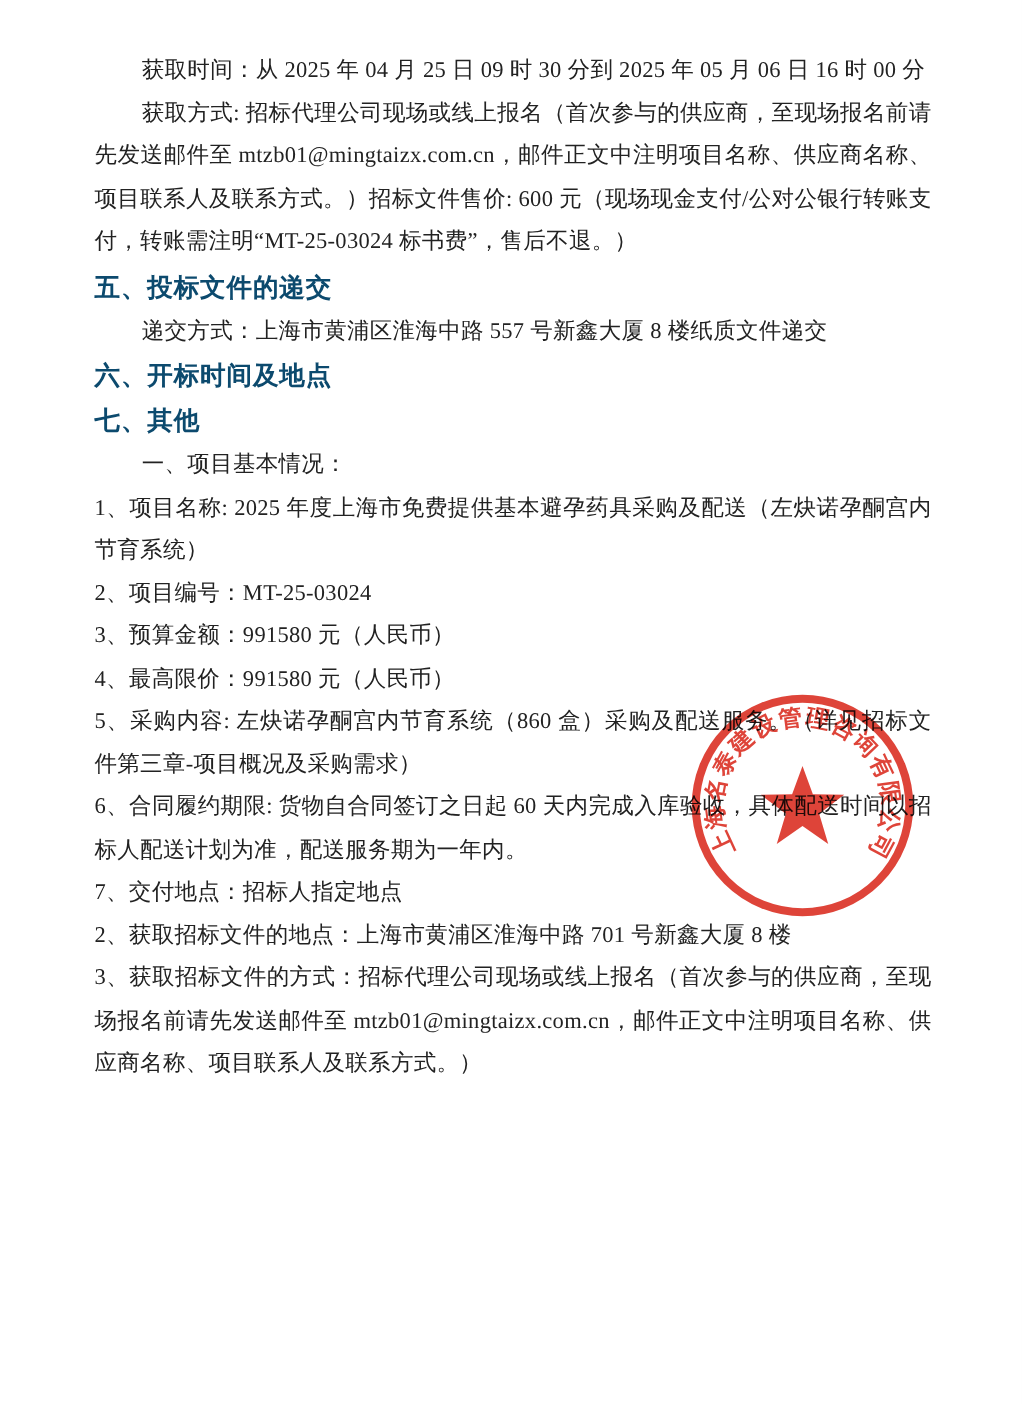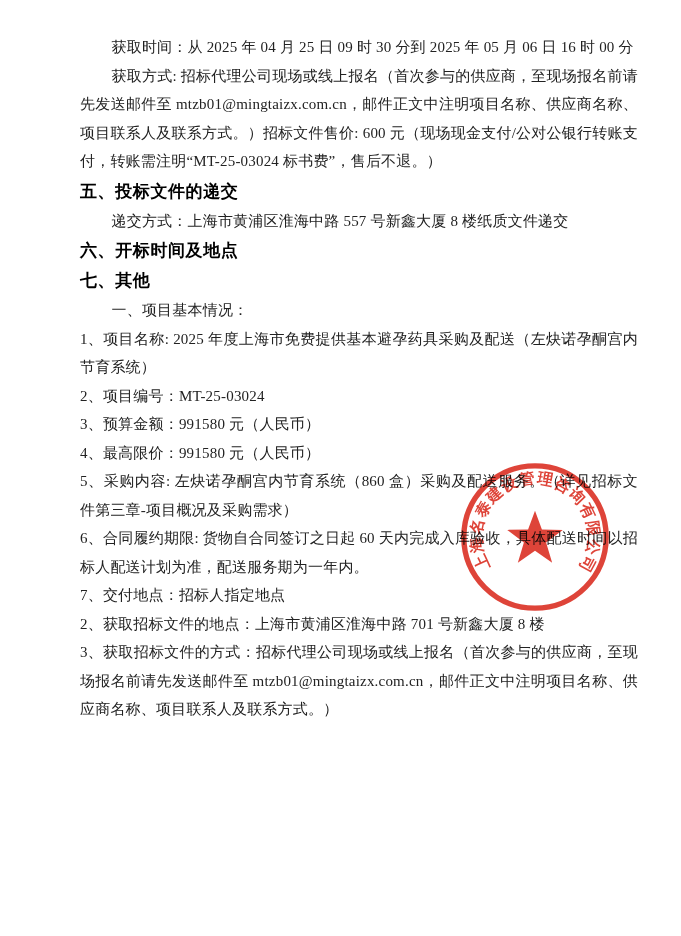--- a/index.html
+++ b/index.html
@@ -9,37 +9,37 @@
     position: relative;
     overflow: hidden;
     font-family: "Liberation Serif", "DejaVu Serif", serif;
   }
   .page {
     position: absolute; inset: 0;
     background: #ffffff;
   }
   .doc {
     position: absolute;
-    left: 80px; top: 0;
+    left: 63px; top: 0;
     width: 558px;
     padding-top: 33px;
     font-size: 15px;
     line-height: 28.5px;
     color: #222222;
     text-align: justify;
     letter-spacing: 0.2px;
   }
   .p { margin: 0; }
   .indent { text-indent: 2.1em; }
   .h {
     margin: 1px 0;
     font-size: 17px;
     line-height: 29px;
     font-weight: 700;
-    color: #000000;
+    color: #0c4a6e;
     letter-spacing: 0.6px;
     text-align: left;
   }
   .seal {
     position: absolute;
     left: 457px; top: 459px;
     width: 156px; height: 156px;
     mix-blend-mode: multiply;
     opacity: 0.92;
     pointer-events: none;

